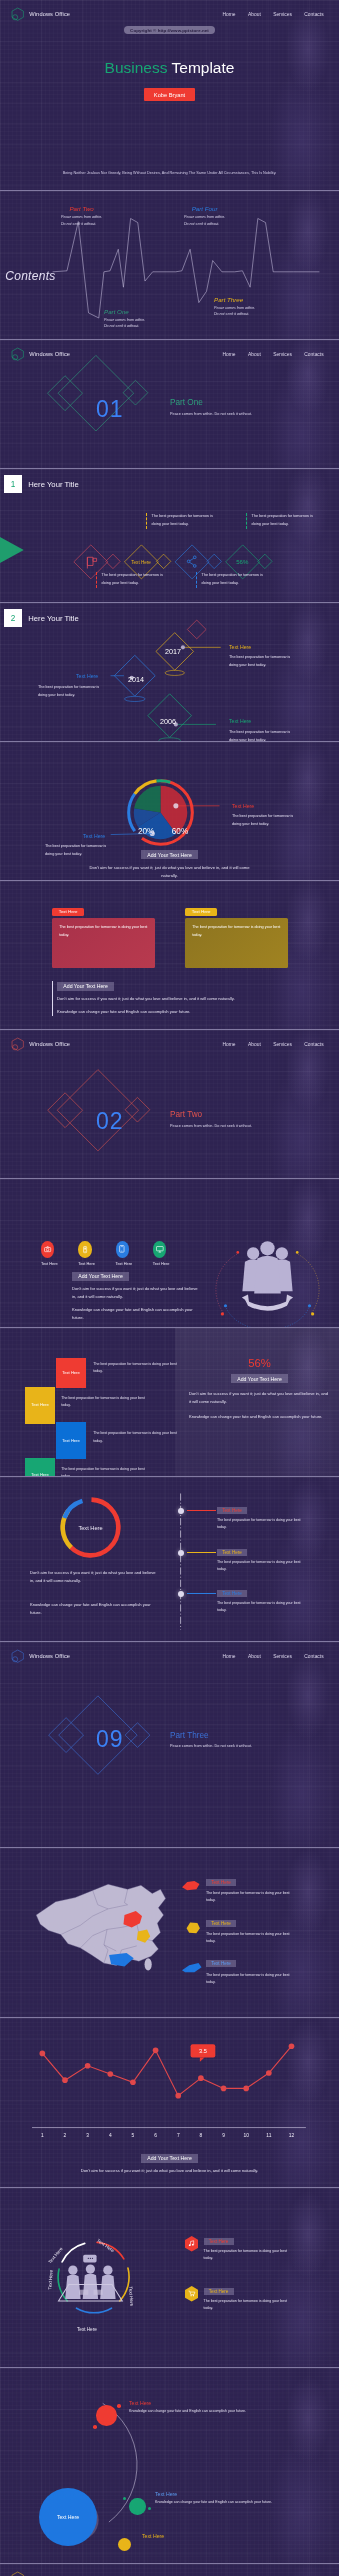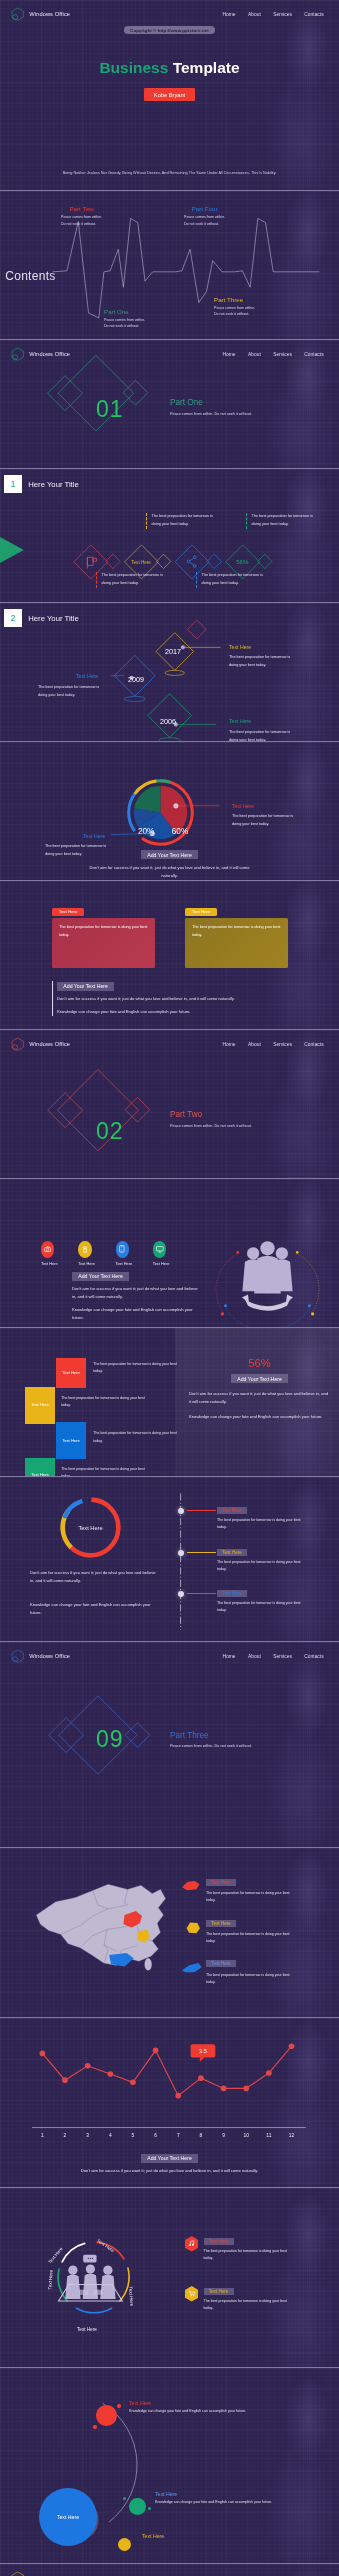--- a/index.html
+++ b/index.html
@@ -46,42 +46,42 @@
   .navlinks span{ font-size:4.9px; color:#ded9ee; }
 
   .copyright{
     display:inline-block;background:rgba(220,215,235,.42);color:#241a3c;
     font-weight:bold;font-size:4.4px;padding:1.5px 5.7px;border-radius:4.6px;
     letter-spacing:0.1px;
   }
 
   
   .cover{ height:191px; }
-  .cover-title{ text-align:center; margin-top:25px; font-size:15.5px; font-weight:bold; }
+  .cover-title{ text-align:center; margin-top:25px; font-size:15.5px; font-weight:normal; }
   .cover-title .g{ color:#17a673; }
   .cover-title .w{ color:#ffffff; }
   .cover-btn{
     display:block;margin:11.3px auto 0;background:#ef3b32;color:#fff;border:0;
     font-size:5.7px;padding:3.1px 10.3px;border-radius:1px;font-family:inherit;cursor:pointer;
   }
   .cover-sub{
     position:absolute;left:0;right:0;bottom:13.4px;text-align:center;
     font-size:3.8px;line-height:1.75;color:#cfc8e4;padding:0 62px;
   }
 
   
-  .contents{ height:149px; }
+  .contents{ height:149px;font-style:italic; }
   .contents .word{
     position:absolute;left:5.2px;top:78px;font-size:12px;color:#e3def2;letter-spacing:0.3px;
   }
   .node{ position:absolute; }
   .node .ptitle{ font-size:6.2px; margin-bottom:1.5px; }
   .node p{ font-size:3.6px; color:#ddd8ef; line-height:1.85; white-space:nowrap; }
   .sec-num{
-    position:absolute;left:96px;top:56px;font-size:23px;color:#22c55e;letter-spacing:1px;
+    position:absolute;left:96px;top:56px;font-size:23px;color:#3b82f6;letter-spacing:1px;
   }
   .sec-title{ position:absolute;left:170px;top:58px;font-size:8.2px; }
   .sec-desc{ position:absolute;left:170px;top:71px;width:118px;font-size:3.8px;line-height:2;color:#ded9ef; }
 
   
   .titlebar{ display:flex; align-items:center; gap:6.2px; padding:6.2px 0 0 4.1px; }
   .tnum{
     width:18px;height:18px;background:#fff;color:#17a673;
     display:flex;align-items:center;justify-content:center;font-size:8.2px;
   }
@@ -296,21 +296,21 @@
   <div class="abs" style="left:165px;top:44px;font-size:7.2px;color:#fff;">2017</div>
   <div class="abs" style="left:229px;top:41px;font-size:5.2px;color:#e8b419;">Text Here</div>
   <div class="abs txtcol" style="left:229px;top:51px;width:69px;">The best preparation for tomorrow is doing your best today.</div>
 
   <svg class="abs" style="left:111px;top:49px;" width="62" height="49" viewBox="0 0 120 95">
     <rect x="18" y="18" width="56" height="56" transform="rotate(45 46 46)" fill="none" stroke="#2a7de1" stroke-width="1.2"></rect>
     <ellipse cx="46" cy="91" rx="20" ry="5" fill="none" stroke="#2a7de1" stroke-width="1.1"></ellipse>
     <circle cx="40" cy="50" r="4" fill="#cfc8e4" opacity=".8"></circle>
     <line x1="-1" y1="46" x2="25" y2="46" stroke="#2a7de1" stroke-width="1.2"></line>
   </svg>
-  <div class="abs" style="left:128px;top:72px;font-size:7.2px;color:#fff;">2009</div>
+  <div class="abs" style="left:128px;top:72px;font-size:7.2px;color:#fff;">2014</div>
   <div class="abs" style="left:76px;top:70px;font-size:5.2px;color:#2a7de1;">Text Here</div>
   <div class="abs txtcol" style="left:38px;top:81px;width:69px;">The best preparation for tomorrow is doing your best today.</div>
 
   <svg class="abs" style="left:145px;top:92px;" width="72" height="49" viewBox="0 0 140 95">
     <rect x="18" y="10" width="60" height="60" transform="rotate(45 48 40)" fill="none" stroke="#17a673" stroke-width="1.2"></rect>
     <ellipse cx="48" cy="88" rx="21" ry="5" fill="none" stroke="#17a673" stroke-width="1.1"></ellipse>
     <circle cx="60" cy="57" r="4" fill="#cfc8e4" opacity=".8"></circle>
     <line x1="64" y1="57" x2="138" y2="57" stroke="#17a673" stroke-width="1.2"></line>
   </svg>
   <div class="abs" style="left:160px;top:114px;font-size:7.2px;color:#fff;">2006</div>
@@ -389,21 +389,21 @@
       <span>About</span>
       <span>Services</span>
       <span>Contacts</span>
     </div>
   </div>
   <svg class="abs" style="left:31px;top:32px;" width="139" height="118" viewBox="0 0 270 230">
     <rect x="74" y="38" width="112" height="112" transform="rotate(45 130 94)" fill="none" stroke="#d9524e" stroke-width="1.1"></rect>
     <rect x="42" y="70" width="48" height="48" transform="rotate(45 66 94)" fill="none" stroke="#d9524e" stroke-width="1.1"></rect>
     <rect x="190" y="76" width="34" height="34" transform="rotate(45 207 93)" fill="none" stroke="#d9524e" stroke-width="1.1"></rect>
   </svg>
-  <div class="sec-num" style="top:88px;">02</div>
+  <div class="sec-num" style="top:78px;">02</div>
   <div class="sec-title" style="color:#e0524d;top:80px;">Part Two</div>
   <div class="sec-desc" style="top:93px;">Peace comes from within. Do not seek it without.</div>
 </div>
     </div>
 
 <div class="slide" style="height:149px;">
       <div class="inner">
   <div class="abs" style="left:41px;top:62px;display:flex;gap:20.6px;">
     <div class="ctr">
       <div class="iconpill" style="background:#ef3b32;">

